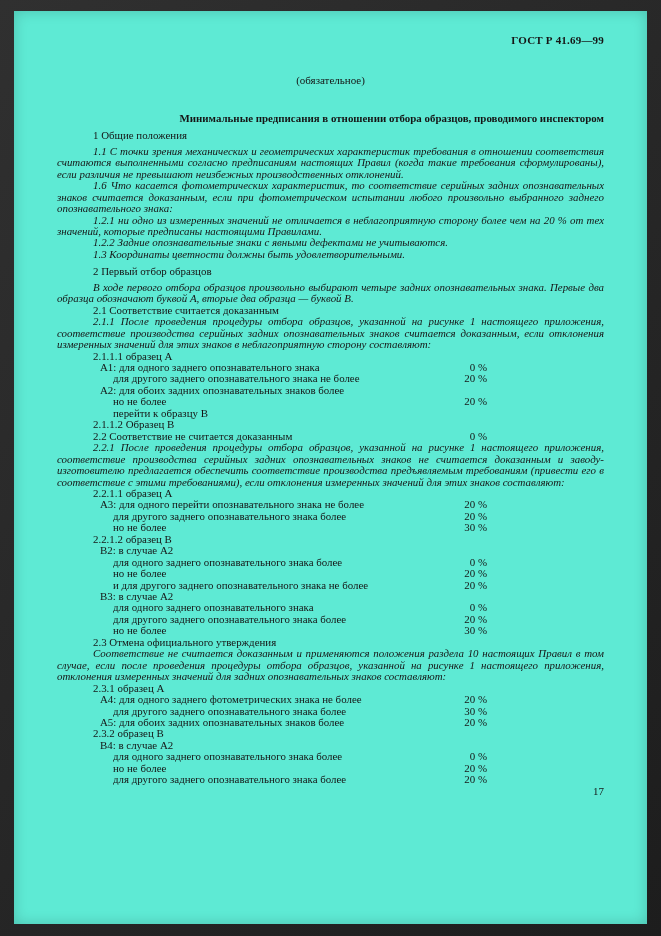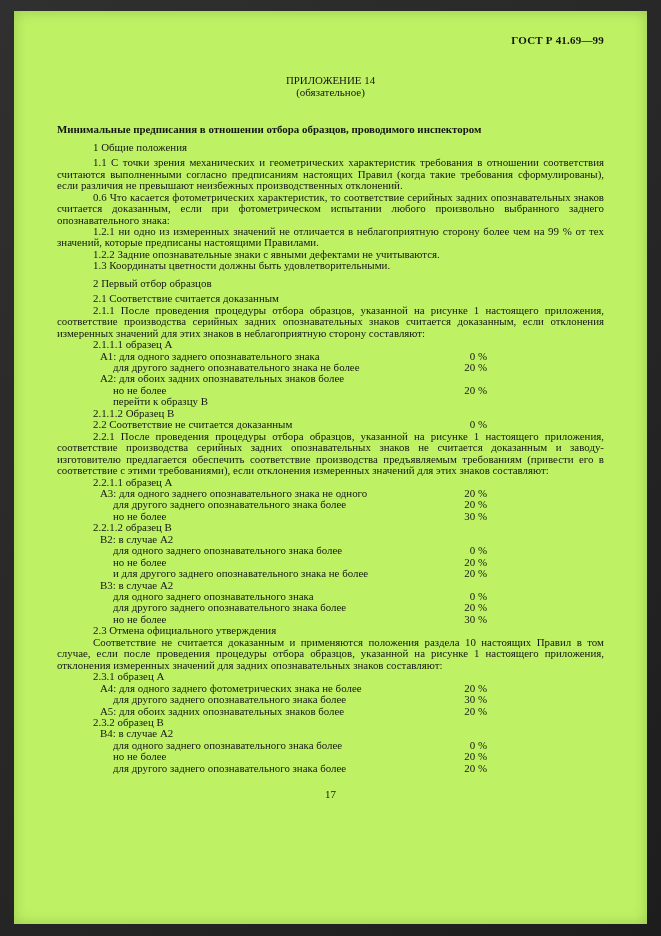--- a/index.html
+++ b/index.html
@@ -10,77 +10,77 @@
     position:relative;
     overflow:hidden;
   }
   .scan-bg {
     position:absolute; inset:0;
     background:linear-gradient(135deg,#303030 0%,#262626 55%,#1d1d1d 100%);
   }
   .page {
     position:absolute; left:14px; top:11px;
     width:633px; height:913px;
-    background:#bef264;
+    background:#5eead4;
     box-shadow:inset 0 0 14px rgba(0,0,0,.18);
     padding:24px 43px 0 43px;
     color:#151515;
     font-size:10.9px;
     line-height:11.45px;
     overflow:hidden;
   }
   .gost-header { text-align:right; font-weight:700; font-size:11px; letter-spacing:.2px; }
   .appendix { text-align:center; margin-top:29px; }
   .appendix .note { font-size:11px; }
-  .doc-title { text-align:left; font-weight:700; margin-top:26px; }
+  .doc-title { text-align:right; font-weight:700; margin-top:26px; }
   .h { font-weight:400; }
   .h.lvl1 { margin:6px 0 4px 36px; }
   .h.lvl2 { margin:0 0 0 36px; }
-  .para { text-align:justify; text-indent:36px; }
+  .para { text-align:justify; text-indent:36px;font-style:italic; }
   .row { position:relative; }
   .row.i0 { padding-left:36px; }
   .row.i1 { padding-left:43px;font-family:Liberation Serif, serif; }
   .row.i2 { padding-left:56px; }
   .rv { position:absolute; left:384px; top:0; width:46px; text-align:right; }
-  .pagenum { text-align:center; margin-top:15px; }
+  .pagenum { text-align:right; margin-top:0; }
 </style>
 </head>
 <body>
 
 <div class="scan-bg"></div>
 
 <div class="page">
   <div class="gost-header">ГОСТ Р 41.69—99</div>
   <div class="appendix">
-    <div>ПРИЛОЖЕНИЕ 14</div>
     <div class="note">(обязательное)</div>
   </div>
   <div class="doc-title">Минимальные предписания в отношении отбора образцов, проводимого инспектором</div>
   <div id="doc-body">
       <div class="h lvl1">1 Общие положения</div>
       <div class="para">1.1 С точки зрения механических и геометрических характеристик требования в отношении соответствия считаются выполненными согласно предписаниям настоящих Правил (когда такие требования сформулированы), если различия не превышают неизбежных производственных отклонений.</div>
-      <div class="para">0.6 Что касается фотометрических характеристик, то соответствие серийных задних опознавательных знаков считается доказанным, если при фотометрическом испытании любого произвольно выбранного заднего опознавательного знака:</div>
-      <div class="para">1.2.1 ни одно из измеренных значений не отличается в неблагоприятную сторону более чем на 99 % от тех значений, которые предписаны настоящими Правилами.</div>
+      <div class="para">1.6 Что касается фотометрических характеристик, то соответствие серийных задних опознавательных знаков считается доказанным, если при фотометрическом испытании любого произвольно выбранного заднего опознавательного знака:</div>
+      <div class="para">1.2.1 ни одно из измеренных значений не отличается в неблагоприятную сторону более чем на 20 % от тех значений, которые предписаны настоящими Правилами.</div>
       <div class="para">1.2.2 Задние опознавательные знаки с явными дефектами не учитываются.</div>
       <div class="para">1.3 Координаты цветности должны быть удовлетворительными.</div>
       <div class="h lvl1">2 Первый отбор образцов</div>
+      <div class="para">В ходе первого отбора образцов произвольно выбирают четыре задних опознавательных знака. Первые два образца обозначают буквой А, вторые два образца — буквой В.</div>
       <div class="h lvl2">2.1 Соответствие считается доказанным</div>
       <div class="para">2.1.1 После проведения процедуры отбора образцов, указанной на рисунке 1 настоящего приложения, соответствие производства серийных задних опознавательных знаков считается доказанным, если отклонения измеренных значений для этих знаков в неблагоприятную сторону составляют:</div>
       <div class="row i0"><span class="rt">2.1.1.1 образец А</span></div>
       <div class="row i1"><span class="rt">А1: для одного заднего опознавательного знака</span><span class="rv">0 %</span></div>
       <div class="row i2"><span class="rt">для другого заднего опознавательного знака не более</span><span class="rv">20 %</span></div>
       <div class="row i1"><span class="rt">А2: для обоих задних опознавательных знаков более</span></div>
       <div class="row i2"><span class="rt">но не более</span><span class="rv">20 %</span></div>
       <div class="row i2"><span class="rt">перейти к образцу В</span></div>
       <div class="row i0"><span class="rt">2.1.1.2 Образец В</span></div>
       <div class="row i1"><span class="rv">0 %</span></div>
       <div class="h lvl2">2.2 Соответствие не считается доказанным</div>
       <div class="para">2.2.1 После проведения процедуры отбора образцов, указанной на рисунке 1 настоящего приложения, соответствие производства серийных задних опознавательных знаков не считается доказанным и заводу-изготовителю предлагается обеспечить соответствие производства предъявляемым требованиям (привести его в соответствие с этими требованиями), если отклонения измеренных значений для этих знаков составляют:</div>
       <div class="row i0"><span class="rt">2.2.1.1 образец А</span></div>
-      <div class="row i1"><span class="rt">А3: для одного заднего опознавательного знака не одного</span><span class="rv">20 %</span></div>
+      <div class="row i1"><span class="rt">А3: для одного перейти опознавательного знака не более</span><span class="rv">20 %</span></div>
       <div class="row i2"><span class="rt">для другого заднего опознавательного знака более</span><span class="rv">20 %</span></div>
       <div class="row i2"><span class="rt">но не более</span><span class="rv">30 %</span></div>
       <div class="row i0"><span class="rt">2.2.1.2 образец В</span></div>
       <div class="row i1"><span class="rt">В2: в случае А2</span></div>
       <div class="row i2"><span class="rt">для одного заднего опознавательного знака более</span><span class="rv">0 %</span></div>
       <div class="row i2"><span class="rt">но не более</span><span class="rv">20 %</span></div>
       <div class="row i2"><span class="rt">и для другого заднего опознавательного знака не более</span><span class="rv">20 %</span></div>
       <div class="row i1"><span class="rt">В3: в случае А2</span></div>
       <div class="row i2"><span class="rt">для одного заднего опознавательного знака</span><span class="rv">0 %</span></div>
       <div class="row i2"><span class="rt">для другого заднего опознавательного знака более</span><span class="rv">20 %</span></div>

